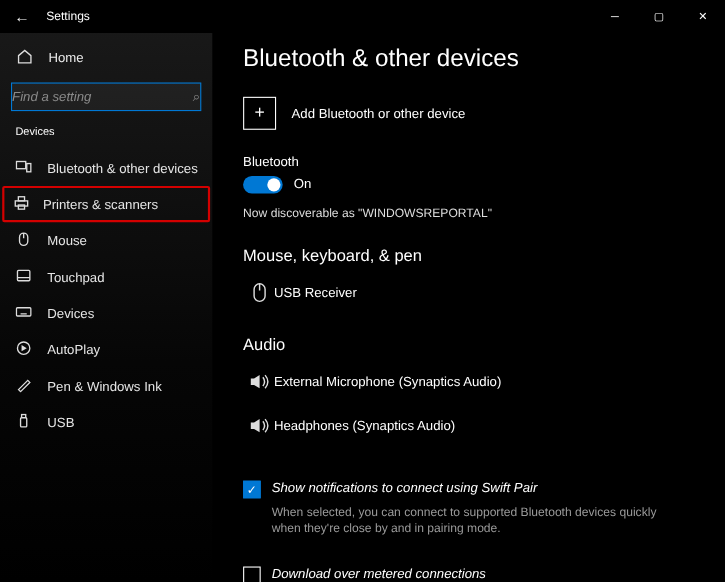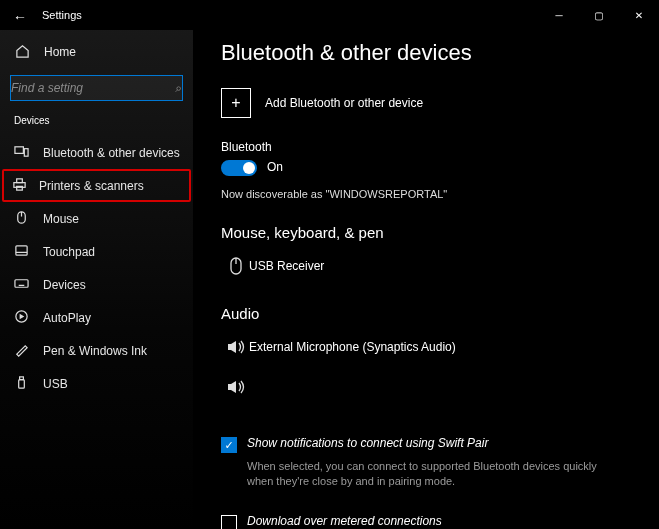--- a/index.html
+++ b/index.html
@@ -304,20 +304,21 @@
         <span>External Microphone (Synaptics Audio)</span>
       </div>
       <div class="dev-item">
         <span class="dev-icon">
           <svg viewBox="0 0 20 16" width="20" height="16">
               <path d="M2 5 H5 L10 2 V14 L5 11 H2 Z" fill="#ddd" stroke="none"></path>
               <path d="M13 4 Q16 8 13 12"></path>
               <path d="M15 2 Q20 8 15 14"></path>
             </svg>
         </span>
+        <span>Headphones (Synaptics Audio)</span>
       </div>
     </div>
 
     <div class="chk-row">
       <div class="chk checked">✓</div>
       <span class="chk-label">Show notifications to connect using Swift Pair</span>
     </div>
     <div class="helper">When selected, you can connect to supported Bluetooth devices quickly when they're close by and in pairing mode.</div>
 
     <div class="chk-row">

